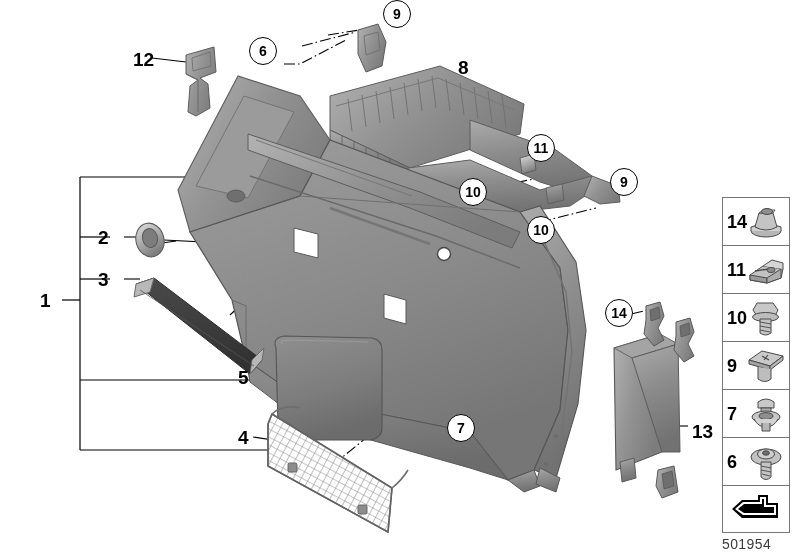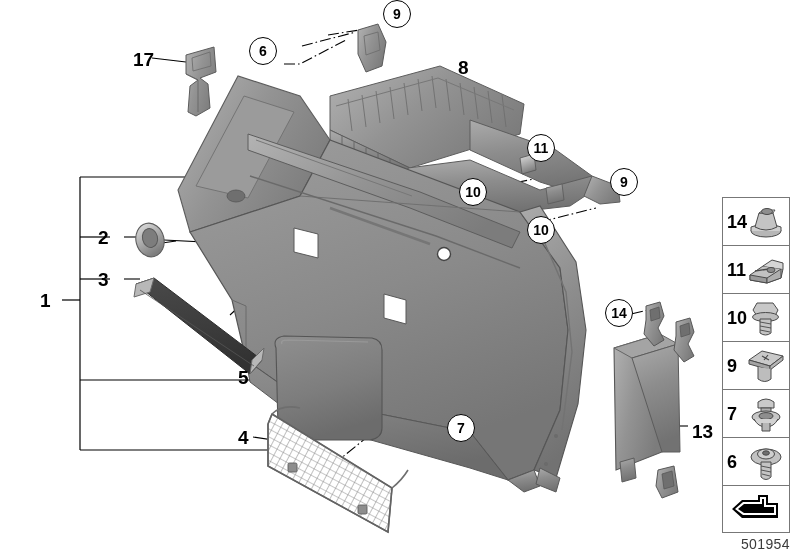--- a/index.html
+++ b/index.html
@@ -28,21 +28,21 @@
   .lnum{position:absolute;left:4px;top:50%;transform:translateY(-50%);
         font-family:"Liberation Sans",sans-serif;font-weight:bold;
         font-size:18px;color:#000;}
   .lico{position:absolute;right:2px;top:50%;transform:translateY(-50%);
         width:42px;height:42px;}
   #arrowcell{position:absolute;left:722px;top:485px;width:68px;height:48px;
              border:1.3px solid #777;background:#fff;box-sizing:border-box;}
   #arrowcell svg{position:absolute;left:50%;top:50%;
                  transform:translate(-50%,-50%);}
   #diagid{position:absolute;left:722px;top:536px;width:68px;
-          text-align:right;font-family:"Liberation Sans",sans-serif;
+          text-align:left;font-family:"Liberation Sans",sans-serif;
           font-size:14px;color:#3a3a3a;letter-spacing:.4px;}
 </style>
 </head>
 <body>
 
 <div id="stage">
 
   <svg id="art" viewBox="0 0 800 560">
     <defs>
       <linearGradient id="gMain" x1="0" y1="0" x2="0.4" y2="1">
@@ -260,21 +260,21 @@
       <path d="M662 474 L672 471 L674 486 L664 489 Z" fill="#6f6f6f" stroke="#585858" stroke-width=".8"></path>
     </g>
   </svg>
 
   <div class="lbl" style="left:40px;top:291px;">1</div>
   <div class="lbl" style="left:98px;top:228px;">2</div>
   <div class="lbl" style="left:98px;top:270px;">3</div>
   <div class="lbl" style="left:238px;top:428px;">4</div>
   <div class="lbl" style="left:238px;top:368px;">5</div>
   <div class="lbl" style="left:458px;top:58px;">8</div>
-  <div class="lbl" style="left:133px;top:50px;">17</div>
+  <div class="lbl" style="left:133px;top:50px;">12</div>
   <div class="lbl" style="left:692px;top:422px;">13</div>
 
   <div class="callout" style="left:383px;top:0px;">9</div>
   <div class="callout" style="left:249px;top:37px;">6</div>
   <div class="callout" style="left:527px;top:134px;">11</div>
   <div class="callout" style="left:459px;top:178px;">10</div>
   <div class="callout" style="left:610px;top:168px;">9</div>
   <div class="callout" style="left:527px;top:216px;">10</div>
   <div class="callout" style="left:447px;top:414px;">7</div>
   <div class="callout" style="left:605px;top:299px;">14</div>

